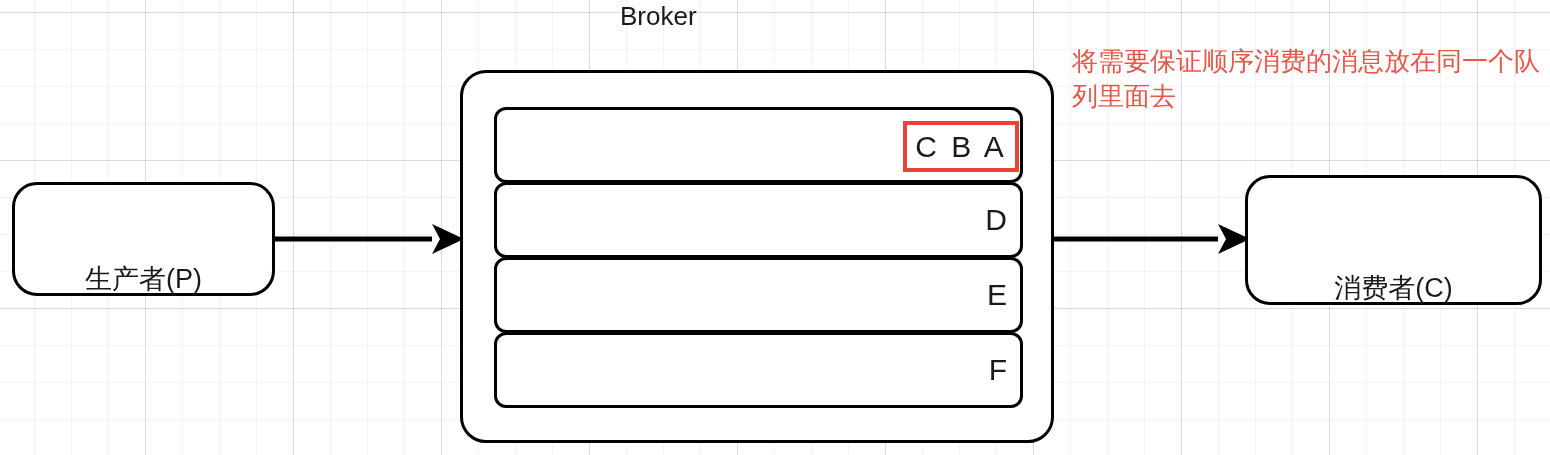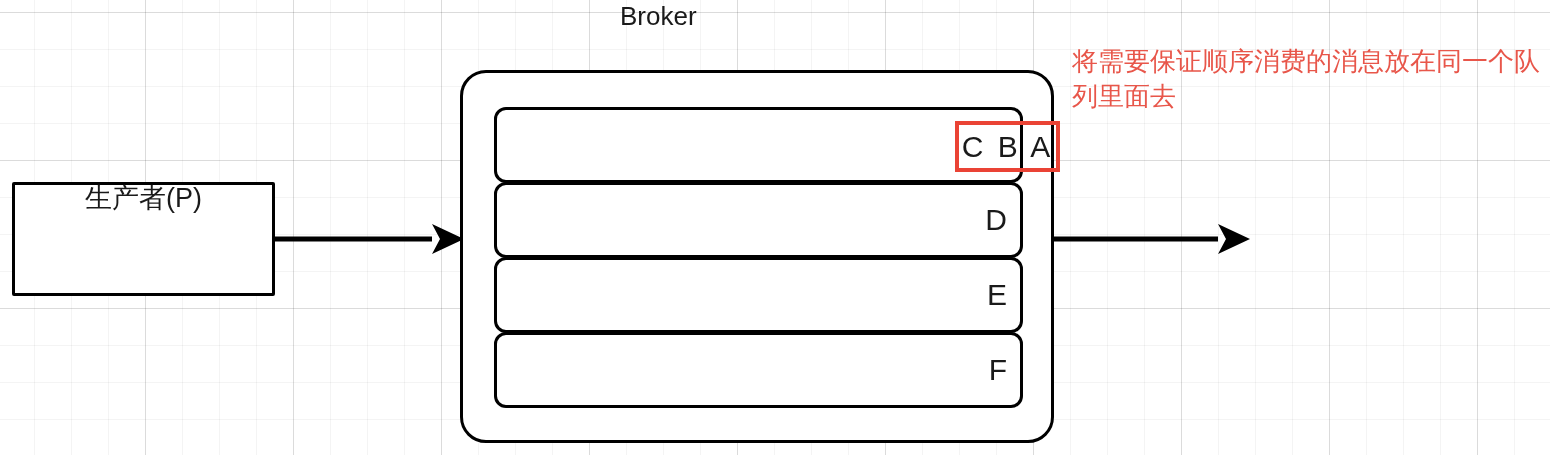--- a/index.html
+++ b/index.html
@@ -28,24 +28,24 @@
       -3px 12px,
       -3px 12px;
     overflow: hidden;
     font-family: "Liberation Sans", "DejaVu Sans", sans-serif;
   }
 
   .node-box {
     position: absolute;
     box-sizing: border-box;
     border: 3px solid #000000;
-    border-radius: 2px;
+    border-radius: 25px;
     background: #ffffff;
     display: flex;
-    align-items: flex-start;
+    align-items: flex-end;
     justify-content: center;
   }
   .node-label {
     font-size: 27px;
     color: #1a1a1a;
     white-space: nowrap;
     line-height: 1;
   }
 
   #producer-box { left: 12px; top: 182px; width: 263px; height: 114px; }
@@ -94,23 +94,23 @@
   .queue-label {
     font-size: 30px;
     color: #1a1a1a;
     padding-right: 12px;
     letter-spacing: 1px;
     line-height: 1;
   }
 
   #highlight-box {
     position: absolute;
-    left: 955px;
+    left: 903px;
     top: 121px;
-    width: 105px;
+    width: 116px;
     height: 51px;
     box-sizing: border-box;
     border: 4px solid #ea4335;
     background: transparent;
     display: flex;
     align-items: center;
     justify-content: center;
   }
   #highlight-box .queue-label {
     padding-right: 0;
@@ -171,16 +171,19 @@
     <span class="queue-label">C B A</span>
   </div>
 
   <div class="arrow" id="arrow-b-to-c">
     <svg viewBox="0 0 200 34" preserveAspectRatio="none">
       <line x1="2" y1="17" x2="168" y2="17" stroke="#000000" stroke-width="5"></line>
       <polygon points="168,2 200,17 168,32 176,17" fill="#000000"></polygon>
     </svg>
   </div>
 
+  <div class="node-box" id="consumer-box">
+    <span class="node-label">消费者(C)</span>
+  </div>
 
   <div id="annotation">将需要保证顺序消费的消息放在同一个队列里面去</div>
 
 </div>
 
 </body></html>

